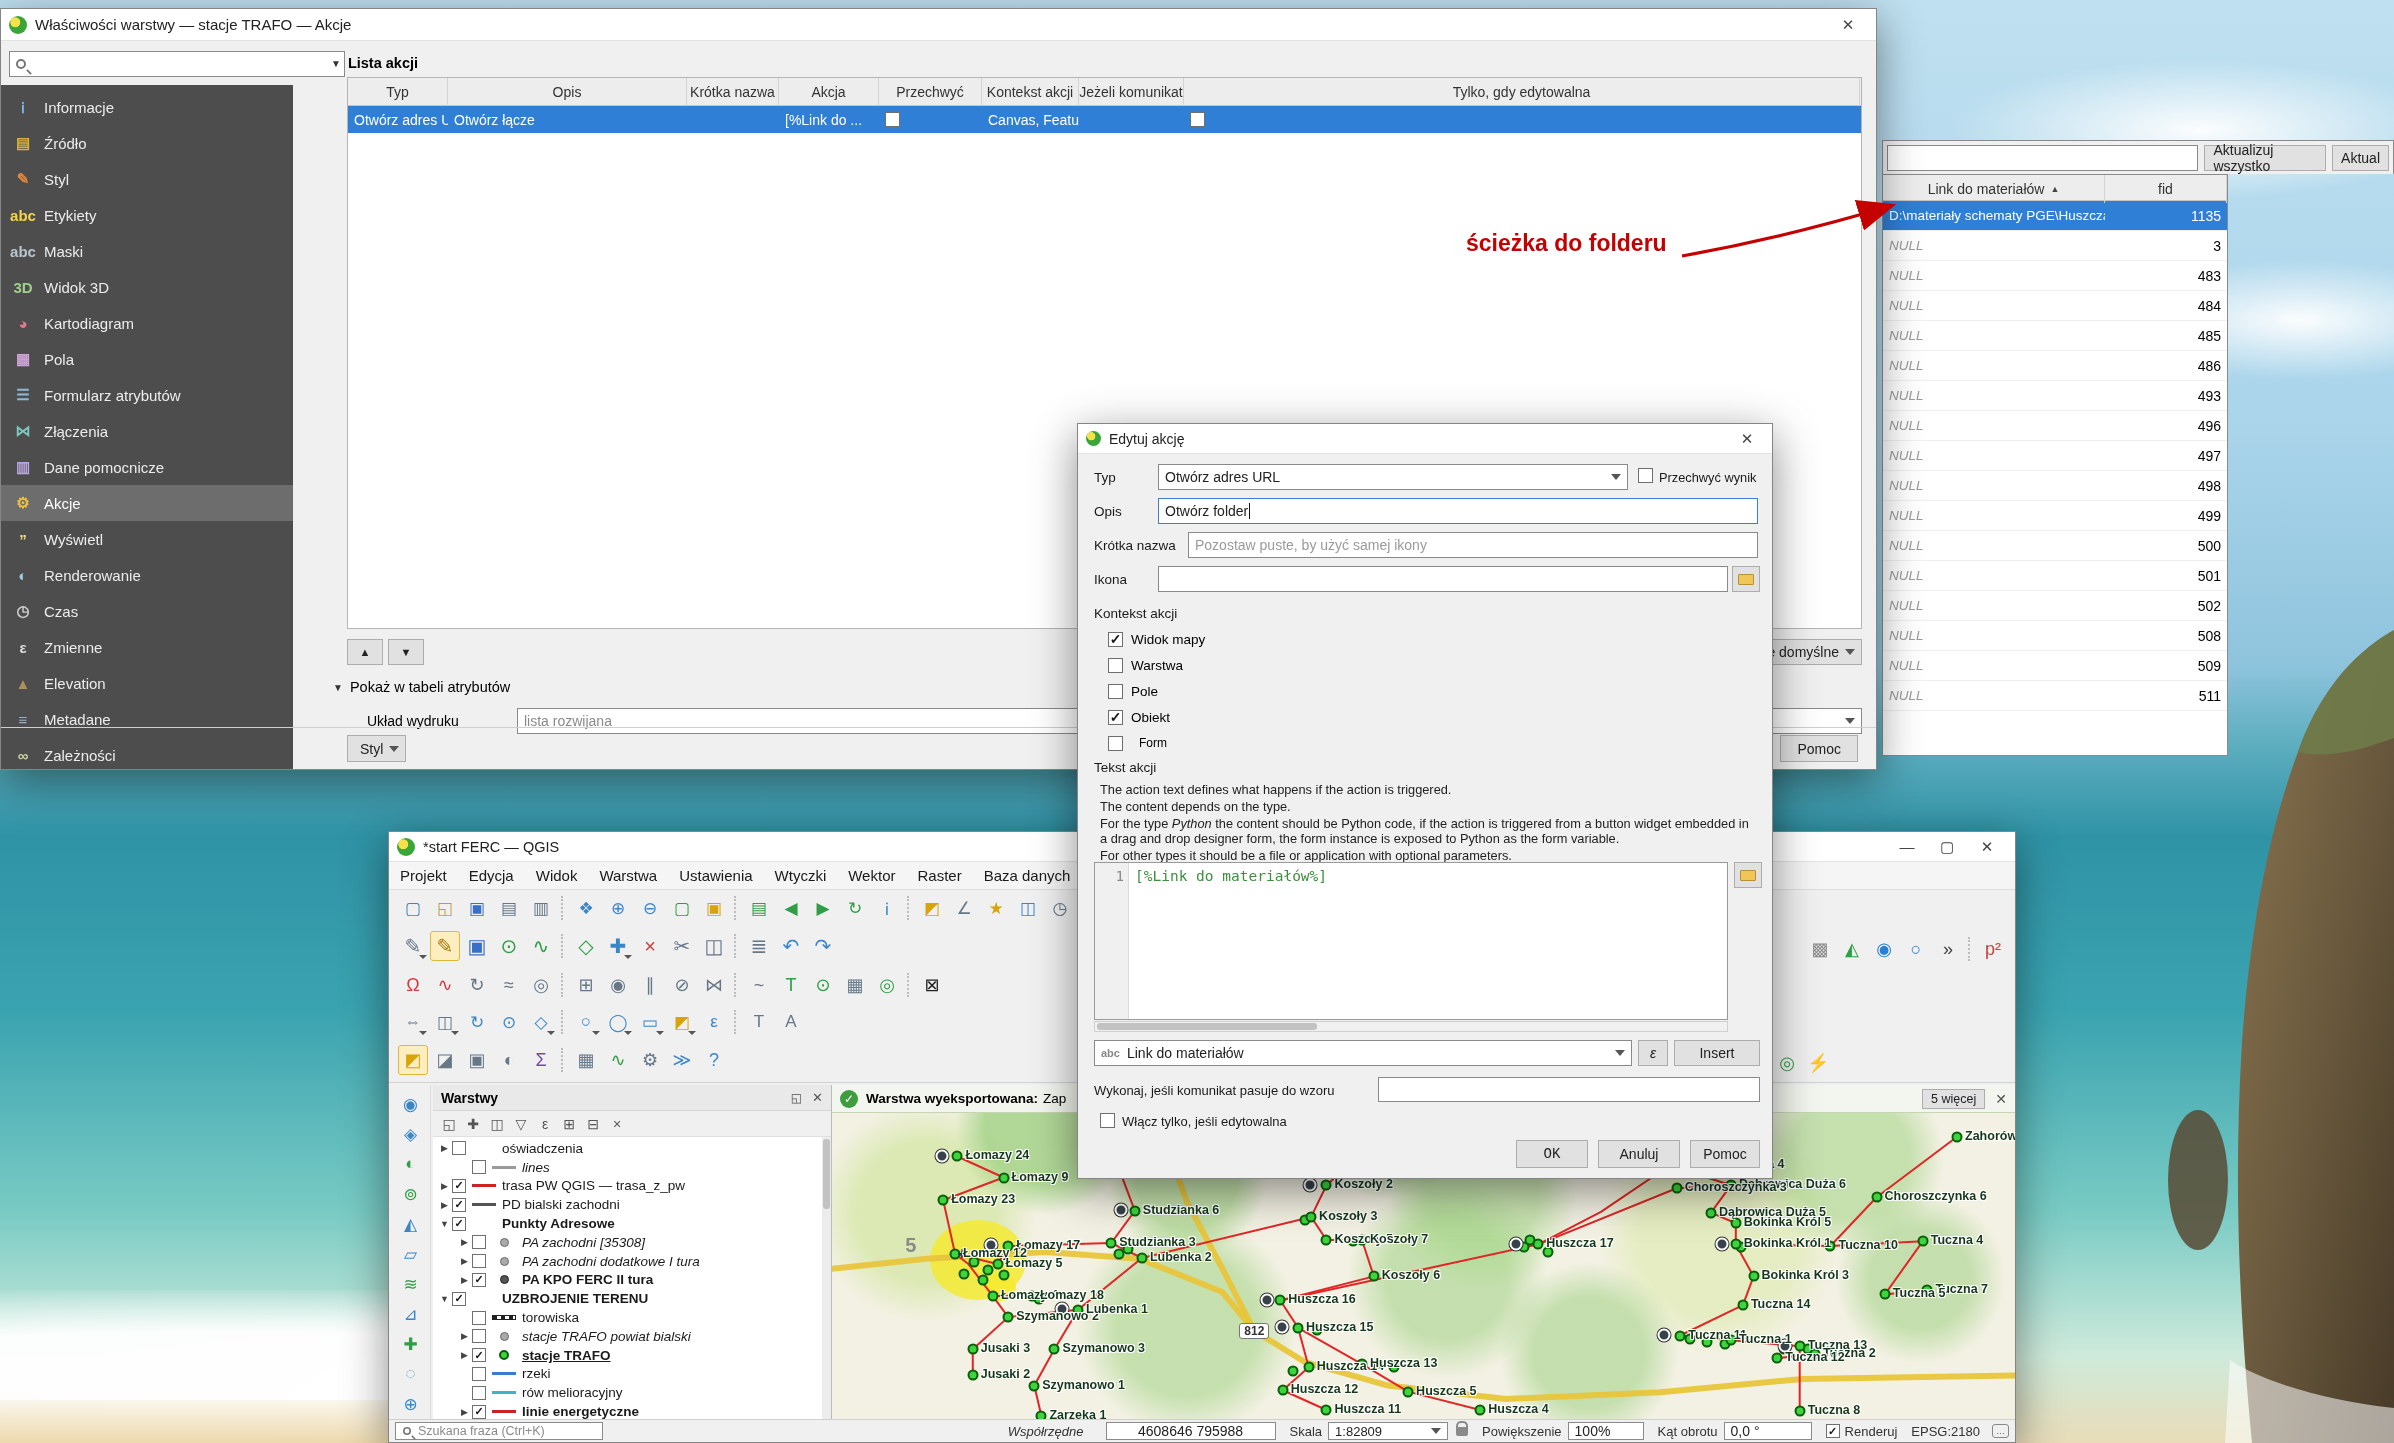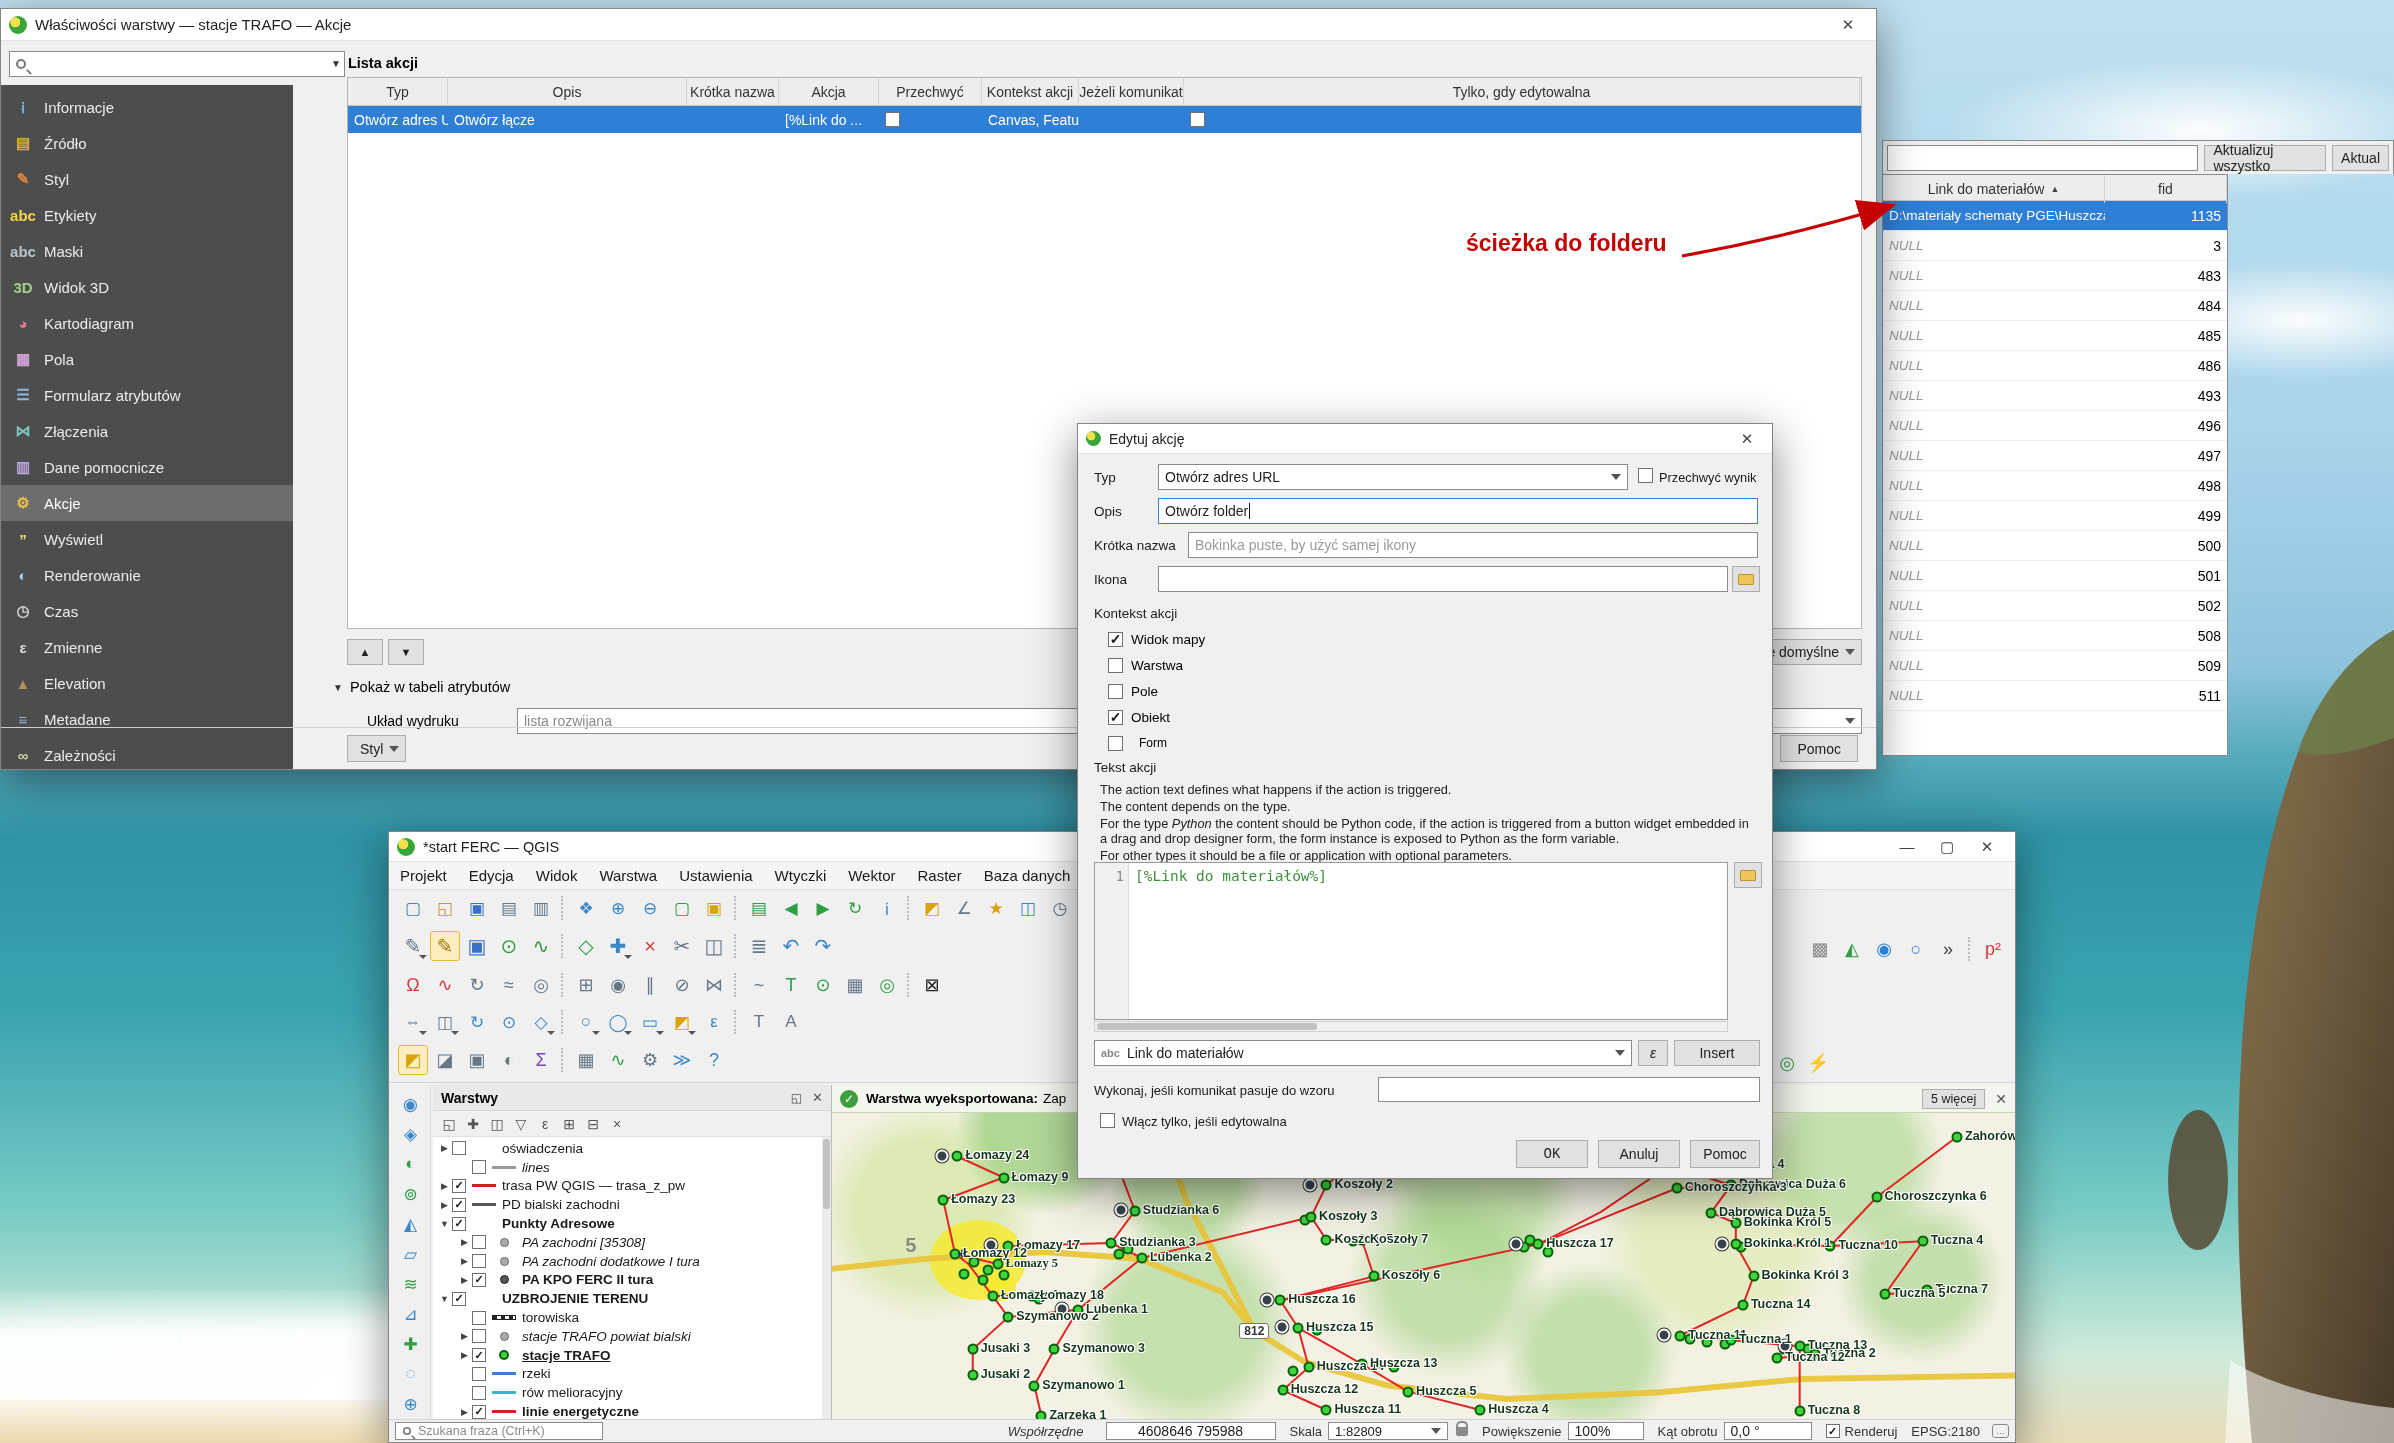--- a/index.html
+++ b/index.html
@@ -735,21 +735,21 @@
           <div class="mlabel" style="left: 77.9%; top: 57.3%;">Bokinka Król 3</div>
           <div class="dot" style="left: 92.6%; top: 61.4%;"></div>
           <div class="mlabel" style="left: 92.6%; top: 61.4%;">Tuczna 7</div>
           <div class="dot" style="left: 89%; top: 62.7%;"></div>
           <div class="mlabel" style="left: 89%; top: 62.7%;">Tuczna 5</div>
           <div class="dot" style="left: 14.9%; top: 48.2%;"></div>
           <div class="mlabel" style="left: 14.9%; top: 48.2%;">Łomazy 17</div>
           <div class="dot" style="left: 10.4%; top: 50.5%;"></div>
           <div class="mlabel" style="left: 10.4%; top: 50.5%;">Łomazy 12</div>
           <div class="dot" style="left: 14%; top: 53.6%;"></div>
-          <div class="mlabel" style="left: 14%; top: 53.6%; font-family: Liberation Serif, serif;">Łomazy 5</div>
+          <div class="mlabel" style="left: 14%; top: 53.6%;">Łomazy 5</div>
           <div class="dot" style="left: 26.2%; top: 51.8%;"></div>
           <div class="mlabel" style="left: 26.2%; top: 51.8%;">Lubenka 2</div>
           <div class="dot" style="left: 23.6%; top: 47.3%;"></div>
           <div class="mlabel" style="left: 23.6%; top: 47.3%;">Studzianka 3</div>
           <div class="dot" style="left: 13.6%; top: 63.2%;"></div>
           <div class="mlabel" style="left: 13.6%; top: 63.2%;">Łomazy 4</div>
           <div class="dot" style="left: 16.9%; top: 63.2%;"></div>
           <div class="mlabel" style="left: 16.9%; top: 63.2%;">Łomazy 18</div>
           <div class="dot" style="left: 14.9%; top: 69.5%;"></div>
           <div class="mlabel" style="left: 14.9%; top: 69.5%;">Szymanowo 2</div>
@@ -850,21 +850,21 @@
     <span class="cb" style="position:absolute;left:560px;top:44px;width:15px;height:15px;"></span>
     <span class="dlg-label" style="left:581px;top:46px;font-size:12.8px;">Przechwyć wynik</span>
 
     <div class="dlg-label" style="left:16px;top:80px;">Opis</div>
     <div class="inp" style="position:absolute;left:80px;top:74px;width:600px;height:26px;border:1px solid #3d7fd6;">
         <span>Otwórz folder</span>
         <span style="width:1px;height:16px;background:#111;margin-left:1px;"></span>
       </div>
 
     <div class="dlg-label" style="left:16px;top:114px;">Krótka nazwa</div>
-    <div class="inp" style="position:absolute;left:110px;top:108px;width:570px;height:26px;color:#9a9a9a;">Bokinka puste, by użyć samej ikony</div>
+    <div class="inp" style="position:absolute;left:110px;top:108px;width:570px;height:26px;color:#9a9a9a;">Pozostaw puste, by użyć samej ikony</div>
 
     <div class="dlg-label" style="left:16px;top:148px;">Ikona</div>
     <div class="inp" style="position:absolute;left:80px;top:142px;width:570px;height:26px;"></div>
     <div class="btn" style="position:absolute;left:654px;top:142px;width:28px;height:26px;">
         <span style="width:16px;height:11px;background:#f0c659;border:1px solid #b8903a;border-radius:1px;display:inline-block;"></span>
       </div>
 
     <div class="dlg-label" style="left:16px;top:182px;">Kontekst akcji</div>
     <div id="scopes" style="position:absolute;left:30px;top:202px;width:640px;">
         <div style="display: flex; align-items: center; height: 26px;">

